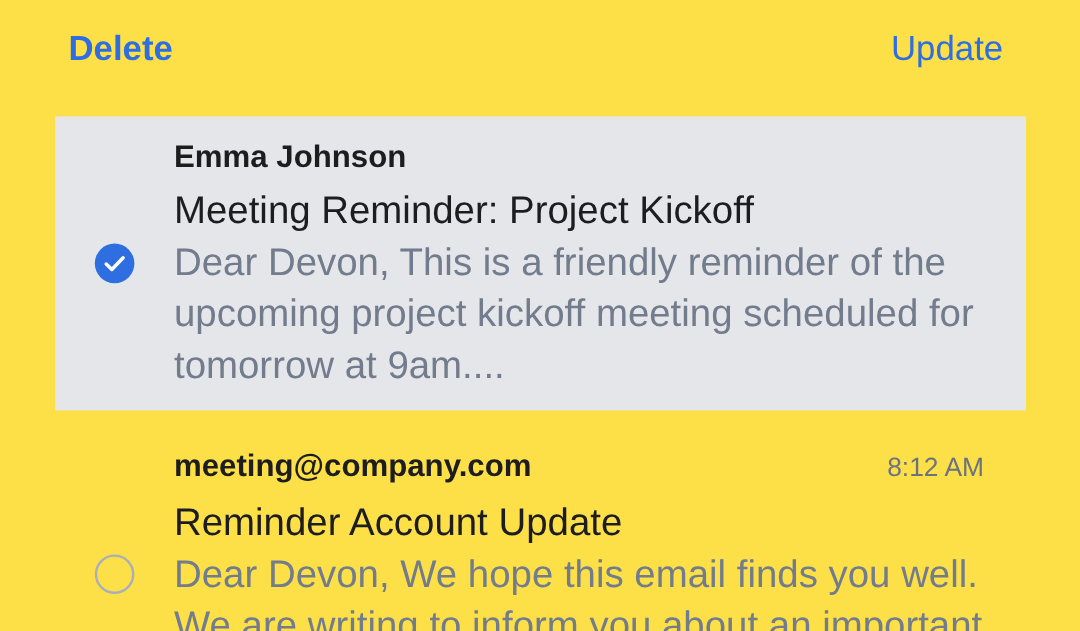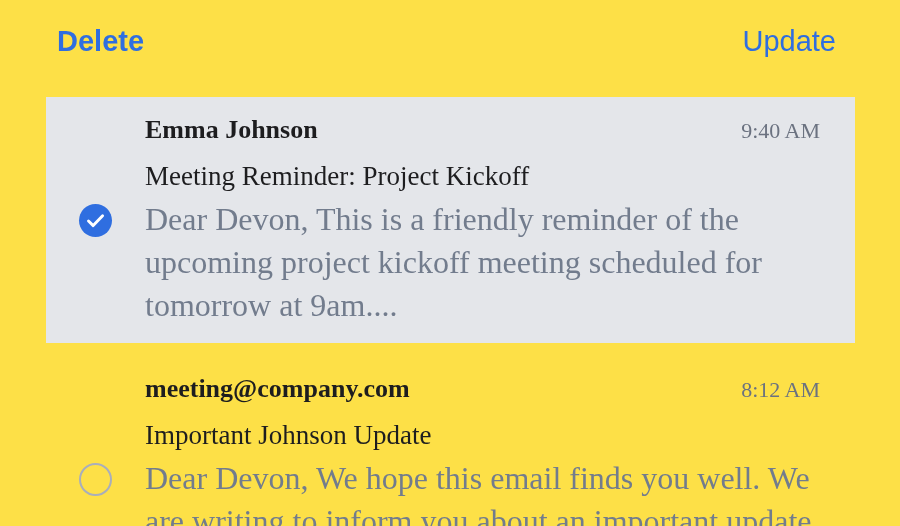--- a/index.html
+++ b/index.html
@@ -64,21 +64,20 @@
     width: 809px;
   }
 
   .mail-row {
     position: relative;
     display: flex;
     align-items: flex-start;
     width: 809px;
     background: transparent;
     cursor: pointer;
-    font-family: Liberation Serif, serif;
   }
 
   .mail-row.selected {
     background: #e4e6ea;
   }
 
   .row-inner {
     display: flex;
     align-items: center;
     width: 100%;
@@ -147,21 +146,21 @@
   .time {
     font-size: 22px;
     font-weight: 400;
     color: #6b7280;
     line-height: 34px;
     white-space: nowrap;
     flex: 0 0 auto;
   }
 
   .subject {
-    font-size: 27px;
+    font-size: 32px;
     font-weight: 400;
     color: #1d1d1f;
     line-height: 36px;
     margin-top: 10px;
     white-space: nowrap;
     overflow: hidden;
     text-overflow: ellipsis;
   }
 
   .preview {
@@ -200,41 +199,40 @@
         <div class="check-cell">
           <span class="checkbox checked">
             <svg class="tick" viewBox="0 0 33 33" xmlns="http://www.w3.org/2000/svg" aria-hidden="true">
               <path d="M9.5 17.0 L14.2 21.6 L23.6 11.8" fill="none" stroke="#ffffff" stroke-width="2.9" stroke-linecap="round" stroke-linejoin="round"></path>
             </svg>
           </span>
         </div>
         <div class="content-cell">
           <div class="line-top">
             <div class="sender">Emma Johnson</div>
-            <div class="time">9:40 AM</div>
           </div>
           <div class="subject">Meeting Reminder: Project Kickoff</div>
           <div class="preview">Dear Devon, This is a friendly reminder of the upcoming project kickoff meeting scheduled for tomorrow at 9am....</div>
         </div>
       </div>
     </div>
 
     <div class="spacer-gap"></div>
 
     <div class="mail-row">
       <div class="row-inner">
         <div class="check-cell">
           <span class="checkbox unchecked"></span>
         </div>
         <div class="content-cell">
           <div class="line-top">
             <div class="sender">meeting@company.com</div>
             <div class="time">8:12 AM</div>
           </div>
-          <div class="subject">Important Johnson Update</div>
+          <div class="subject">Reminder Account Update</div>
           <div class="preview">Dear Devon, We hope this email finds you well. We are writing to inform you about an important update regardi...</div>
         </div>
       </div>
     </div>
 
     <hr class="row-divider">
 
   </div>
 </div>
 

